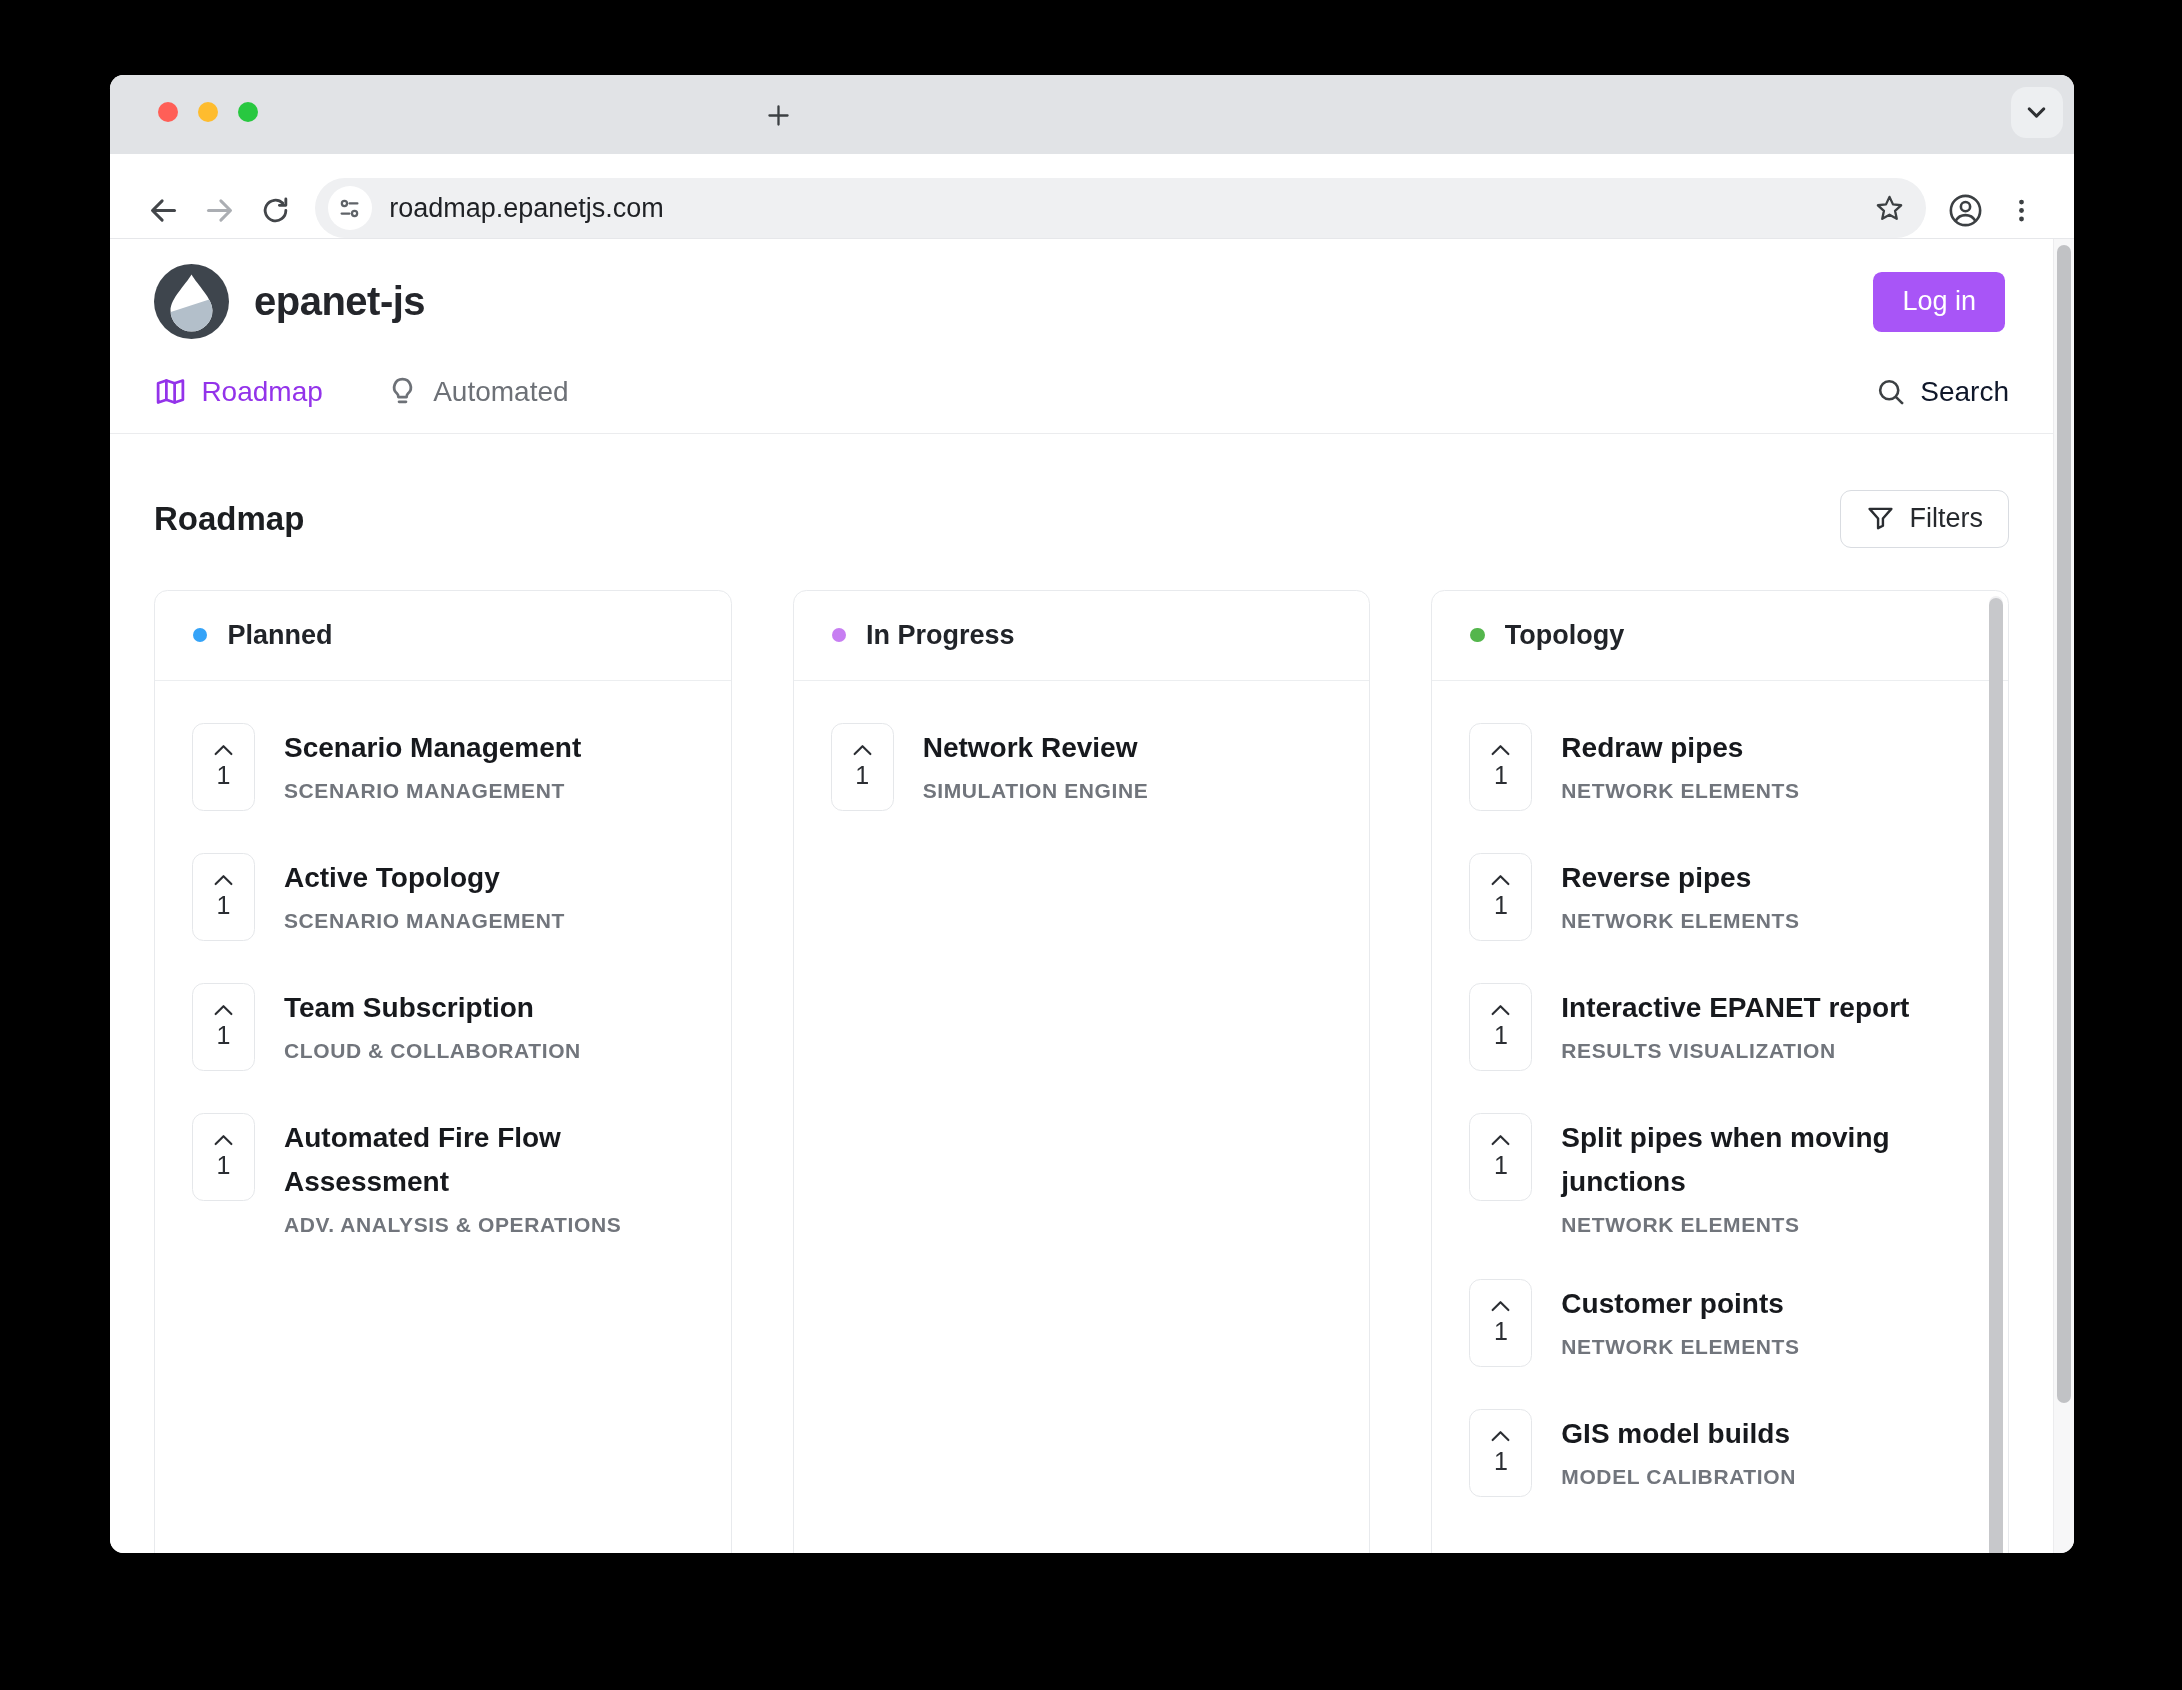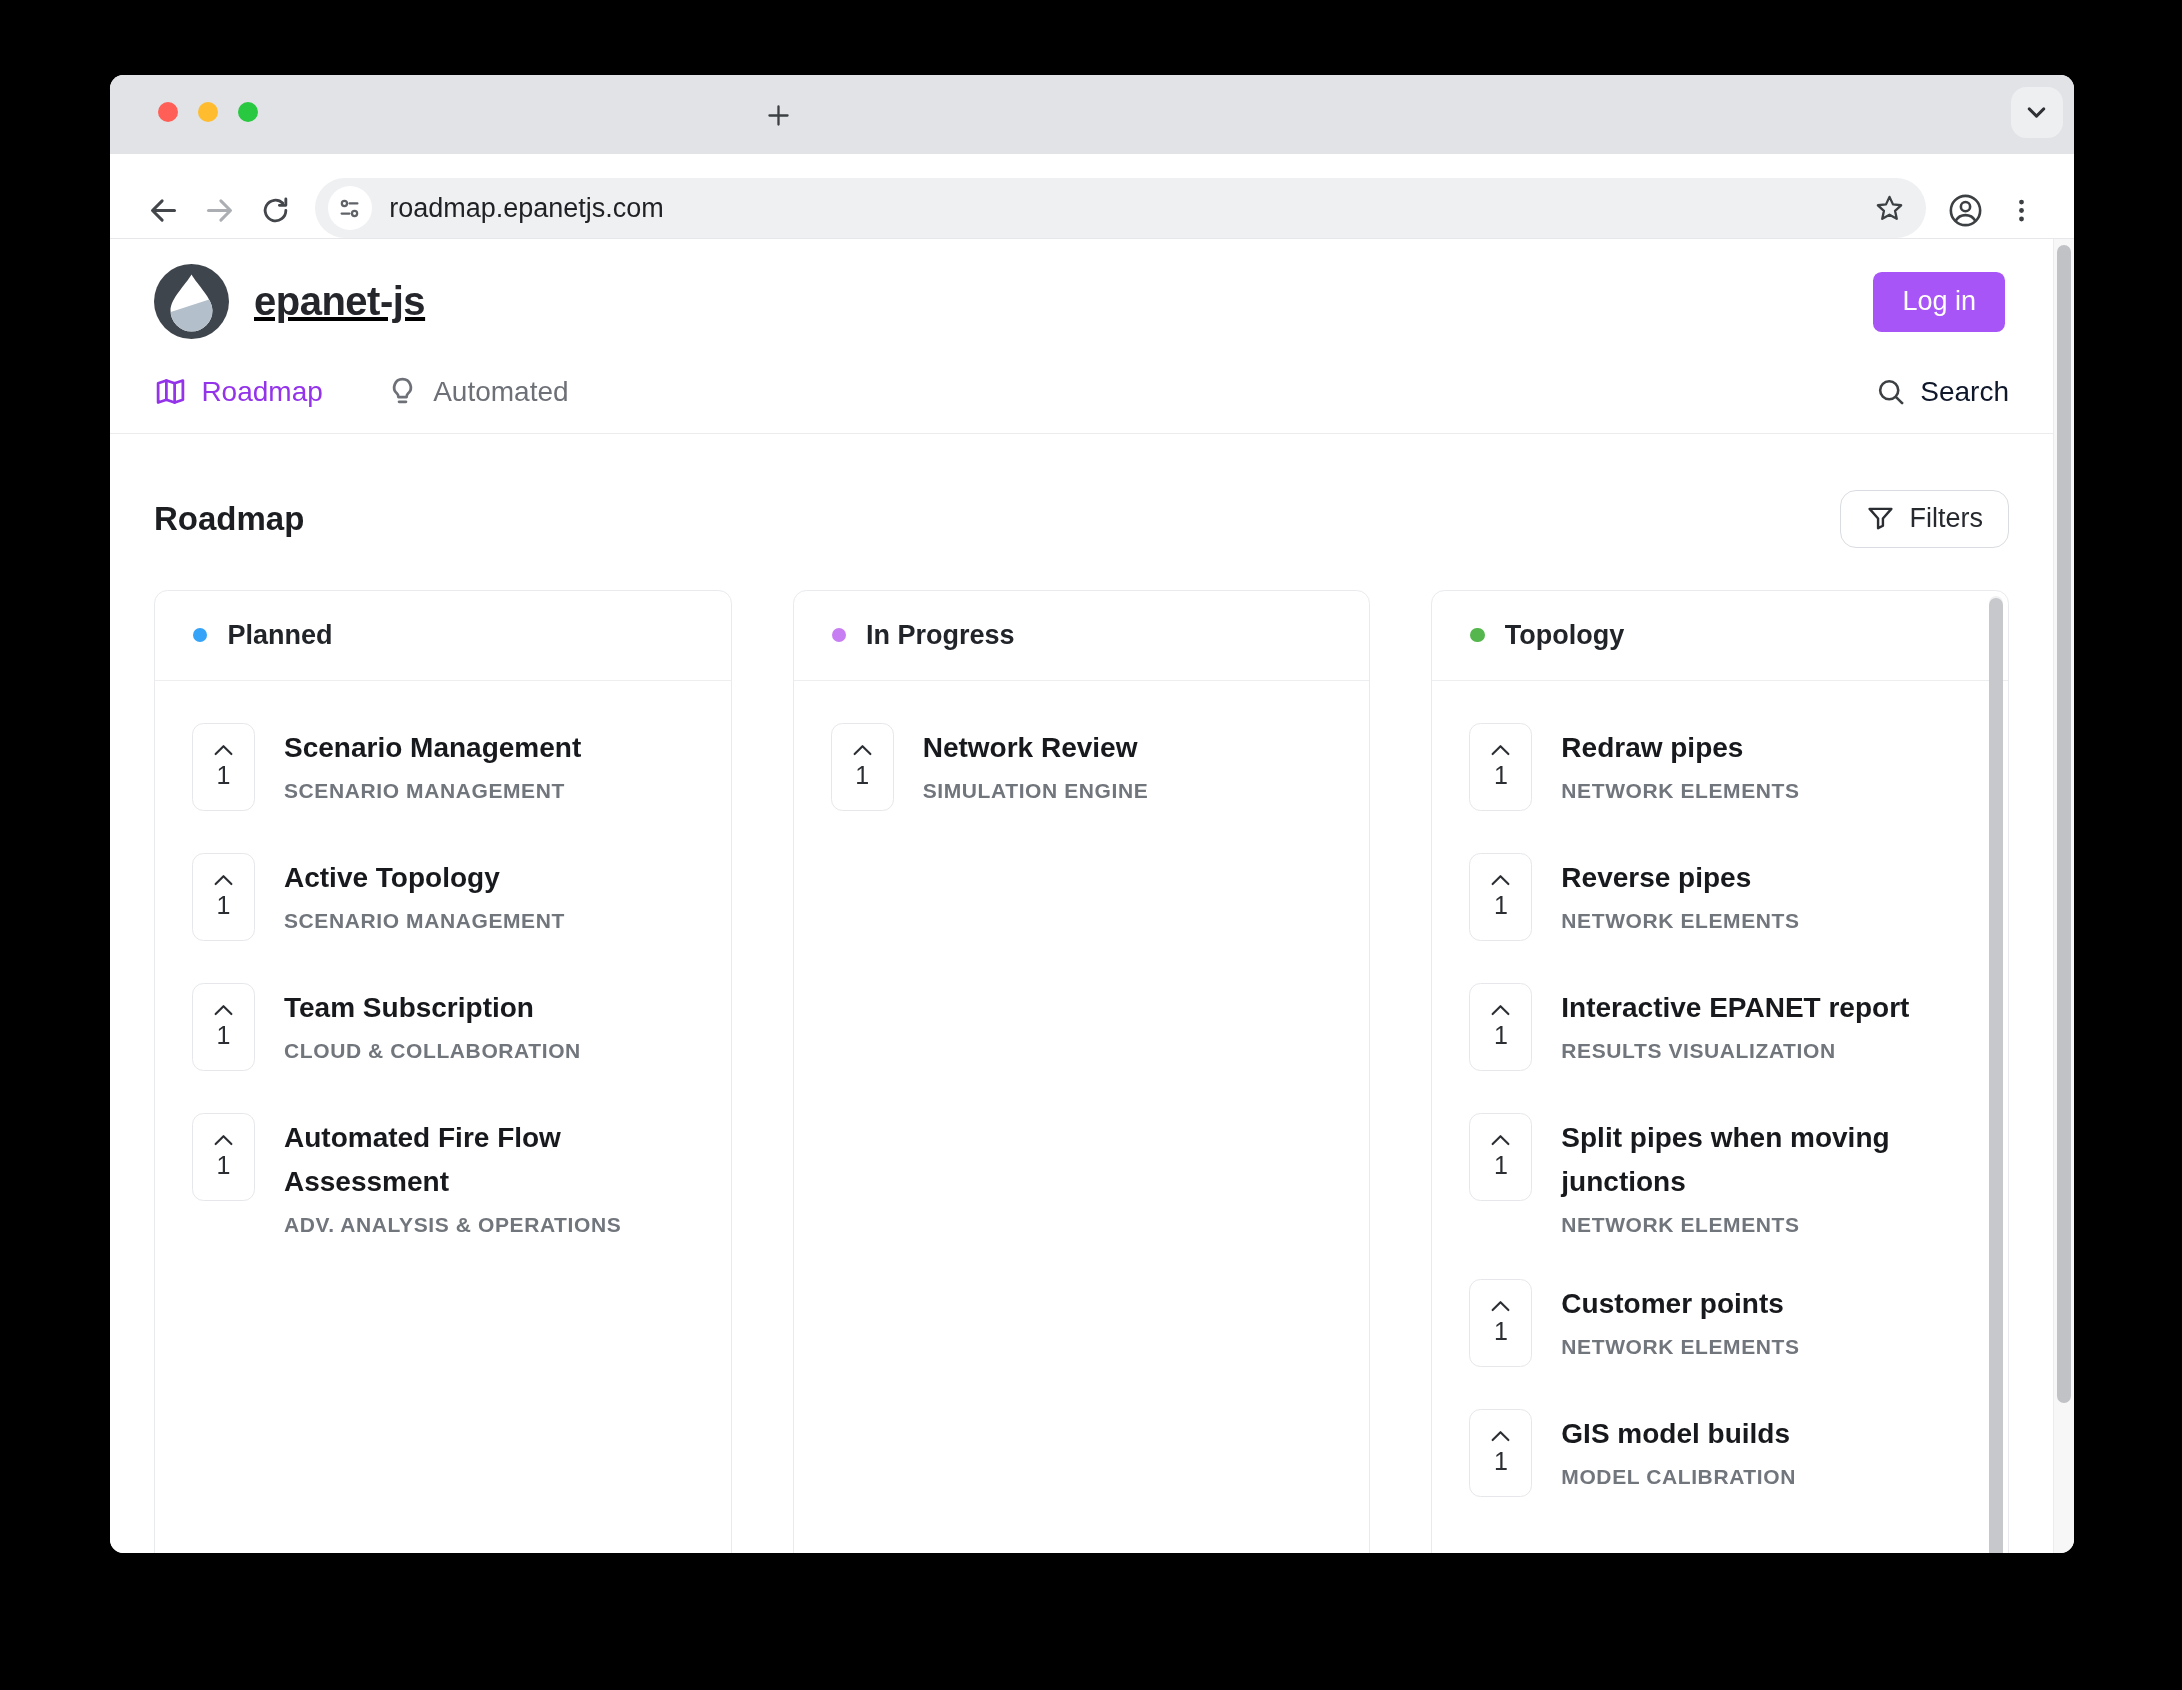--- a/index.html
+++ b/index.html
@@ -32,37 +32,37 @@
   .omni-spacer { flex:1; }
   .star-btn { width:46px; height:46px; display:flex; align-items:center; justify-content:center; flex:none; }
 
   
   .page { flex:1; display:flex; min-height:0; }
   .content { flex:1; min-width:0; overflow:hidden; background:#fff; }
   .vscroll { width:21px; background:#f7f7f8; border-left:1px solid #ececee; position:relative; flex:none; }
   .vscroll-thumb { position:absolute; left:2.9px; top:5.8px; width:14.4px; height:1158px; background:#c1c2c5; border-radius:7.7px; }
 
   .site-header { display:flex; justify-content:space-between; align-items:center; padding:25px 48px 0 44px; }
-  .brand-wrap { display:flex; align-items:center; gap:25px;text-decoration:underline; }
+  .brand-wrap { display:flex; align-items:center; gap:25px; }
   .brand-logo { width:75px; height:75px; }
   .brand-name { font-size:40px; font-weight:700; color:#24262b; letter-spacing:-0.5px; }
   .login-btn { height:60px; padding:0 29px; border:none; border-radius:8.6px; background:#a855f7;
                color:#fff; font-size:27px; font-family:inherit; display:flex; align-items:center; }
 
   .site-nav { margin-top:11.5px; padding:0 44px; height:83px; display:flex; align-items:center; gap:63px;
               border-bottom:1.9px solid #ebecee; }
   .nav-item { display:flex; align-items:center; gap:14.4px; font-size:28px; }
   .nav-item.active { color:#9333ea; font-weight:500; }
   .nav-item.muted { color:#6d7177; }
   .nav-item.search { margin-left:auto; color:#0f172a; }
 
   .main { padding:0 44px; }
   .main-head { margin-top:56px; display:flex; justify-content:space-between; align-items:center; }
   .page-title { font-size:33px; font-weight:700; color:#1c1e21; }
-  .filters-btn { height:58px; border:1.9px solid #d9dce1; border-radius:16px; background:#fff; padding:0 25px;
+  .filters-btn { height:58px; border:1.9px solid #d9dce1; border-radius:11px; background:#fff; padding:0 25px;
                  display:flex; align-items:center; gap:14.4px; font-size:27px; color:#26292d; font-family:inherit; }
 
   .board { display:flex; gap:61px; margin-top:42px; }
   .column { flex:1; border:1.9px solid #e8eaed; border-radius:13.4px; height:1051px; background:#fff;
             display:flex; flex-direction:column; min-width:0; position:relative; }
   .col-head { flex:none; display:flex; align-items:center; gap:20px; padding:0 38px; height:90px;
               border-bottom:1.9px solid #eceef0; }
   .dot { width:14.4px; height:14.4px; border-radius:50%; flex:none; }
   .col-name { font-size:27px; font-weight:700; color:#212429; }
   .col-body { flex:1; overflow:hidden; padding:42px 37px 0 37px; position:relative; }

